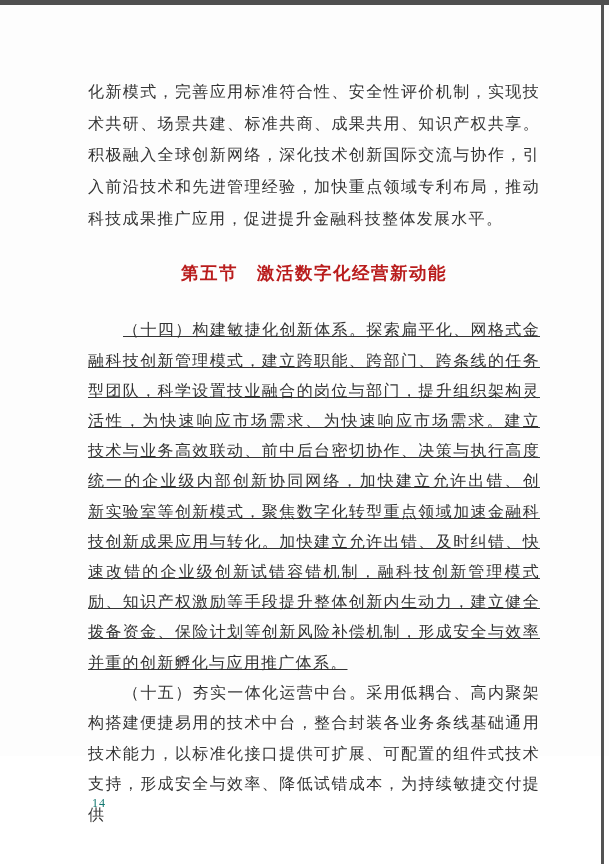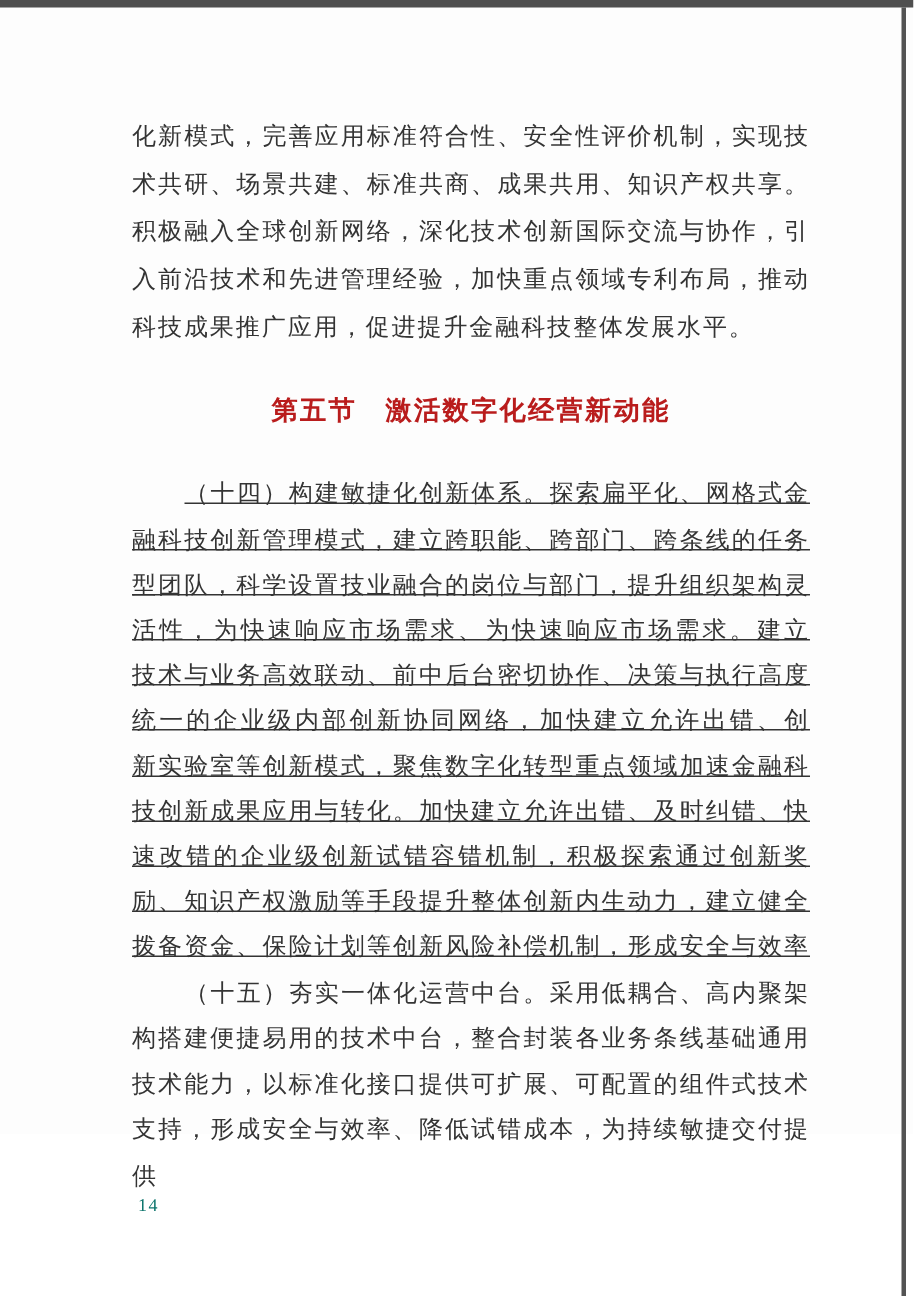--- a/index.html
+++ b/index.html
@@ -88,23 +88,24 @@
 
     <div class="para-14">
       <div class="line j indent">（十四）构建敏捷化创新体系。探索扁平化、网格式金</div>
       <div class="line j">融科技创新管理模式，建立跨职能、跨部门、跨条线的任务</div>
       <div class="line j">型团队，科学设置技业融合的岗位与部门，提升组织架构灵</div>
       <div class="line j">活性，为快速响应市场需求、为快速响应市场需求。建立</div>
       <div class="line j">技术与业务高效联动、前中后台密切协作、决策与执行高度</div>
       <div class="line j">统一的企业级内部创新协同网络，加快建立允许出错、创</div>
       <div class="line j">新实验室等创新模式，聚焦数字化转型重点领域加速金融科</div>
       <div class="line j">技创新成果应用与转化。加快建立允许出错、及时纠错、快</div>
-      <div class="line j">速改错的企业级创新试错容错机制，积极探索通过创新奖</div>
+      <div class="line j">速改错的企业级创新试错容错机制，融科技创新管理模式</div>
       <div class="line j">励、知识产权激励等手段提升整体创新内生动力，建立健全</div>
       <div class="line j">拨备资金、保险计划等创新风险补偿机制，形成安全与效率</div>
+      <div class="line">并重的创新孵化与应用推广体系。</div>
     </div>
 
     <div class="para-15">
       <div class="line j indent">（十五）夯实一体化运营中台。采用低耦合、高内聚架</div>
       <div class="line j">构搭建便捷易用的技术中台，整合封装各业务条线基础通用</div>
       <div class="line j">技术能力，以标准化接口提供可扩展、可配置的组件式技术</div>
       <div class="line j">支持，形成安全与效率、降低试错成本，为持续敏捷交付提供</div>
     </div>
 
   </div>

